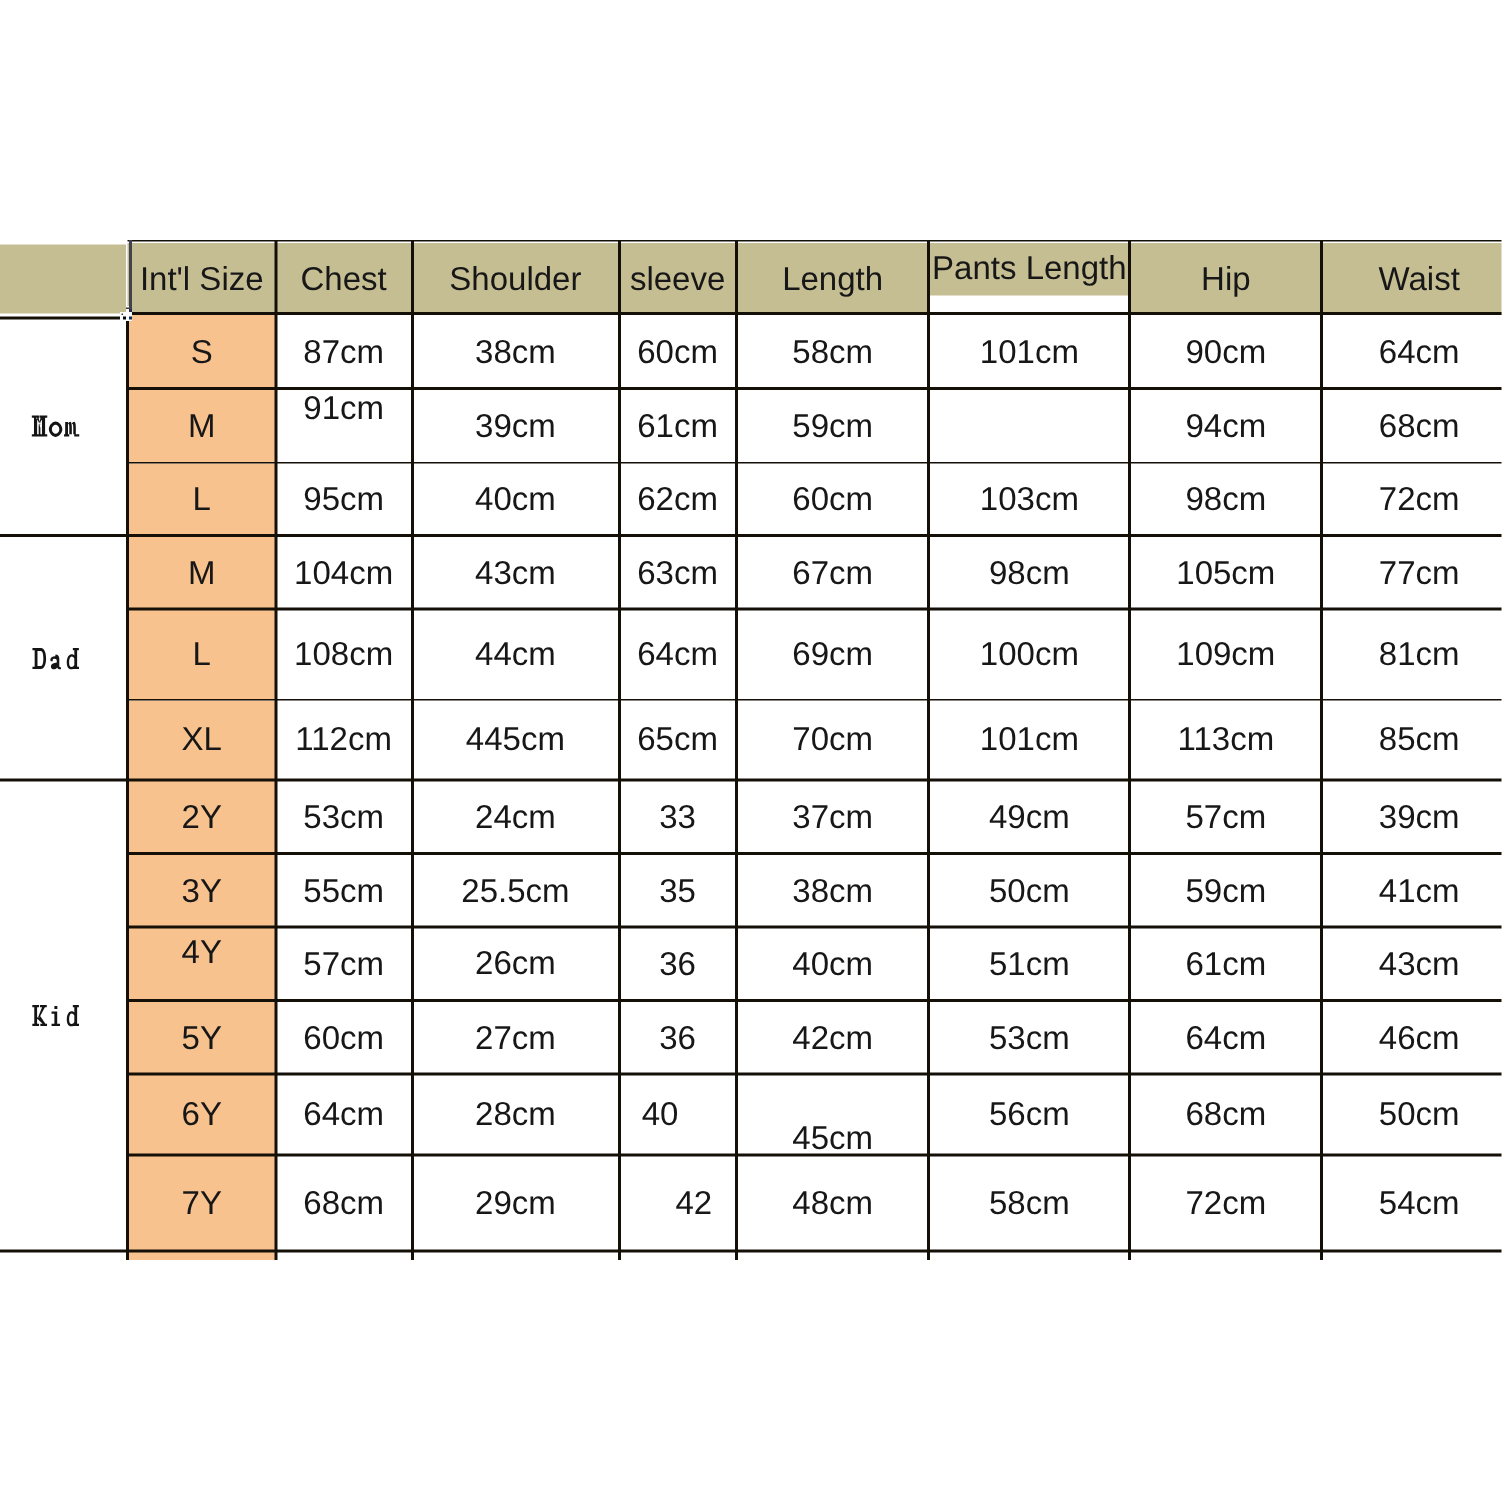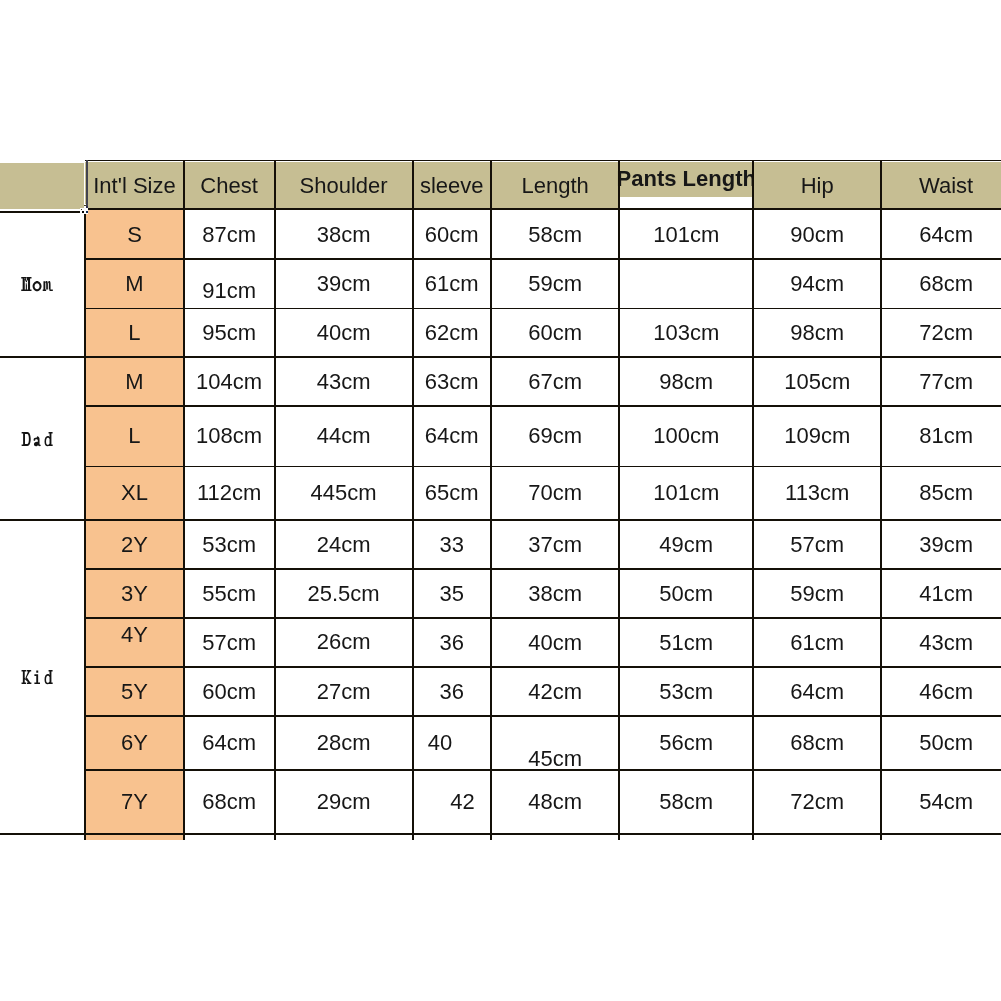--- a/index.html
+++ b/index.html
@@ -46,21 +46,21 @@
       </div>
 <div class="cell hdr" style="left:274.6px;top:161.5px;width:138.0px;height:48.599999999999994px;">
         <span class="t">Shoulder</span>
       </div>
 <div class="cell hdr" style="left:412.6px;top:161.5px;width:78.29999999999995px;height:48.599999999999994px;">
         <span class="t">sleeve</span>
       </div>
 <div class="cell hdr" style="left:490.9px;top:161.5px;width:128.39999999999998px;height:48.599999999999994px;">
         <span class="t">Length</span>
       </div>
-<div class="cell hdr" style="left:619.3px;top:161.5px;width:133.9000000000001px;height:35px;font-weight:bold;">
+<div class="cell hdr" style="left:619.3px;top:161.5px;width:133.9000000000001px;height:35px;">
         <span class="t">Pants Length</span>
       </div>
 <div class="cell hdr" style="left:753.2px;top:161.5px;width:128.0999999999999px;height:48.599999999999994px;">
         <span class="t">Hip</span>
       </div>
 <div class="cell hdr" style="left:881.3px;top:161.5px;width:129.70000000000005px;height:48.599999999999994px;">
         <span class="t">Waist</span>
       </div>
 <div class="cell sz" style="left:85.4px;top:210.1px;width:98.19999999999999px;height:49.20000000000002px;">
         <span class="t" style="margin-bottom:0.0px">S</span>
@@ -82,21 +82,21 @@
       </div>
 <div class="cell val" style="left:753.2px;top:210.1px;width:128.0999999999999px;height:49.20000000000002px;">
         <span class="t">90cm</span>
       </div>
 <div class="cell val" style="left:881.3px;top:210.1px;width:129.70000000000005px;height:49.20000000000002px;">
         <span class="t">64cm</span>
       </div>
 <div class="cell sz" style="left:85.4px;top:259.3px;width:98.19999999999999px;height:49.19999999999999px;">
         <span class="t" style="margin-bottom:0.0px">M</span>
       </div>
-<div class="cell val" style="left:183.6px;top:266px;width:91.00000000000003px;height:49.19999999999999px;">
+<div class="cell val" style="left:183.6px;top:247px;width:91.00000000000003px;height:49.19999999999999px;">
         <span class="t">91cm</span>
       </div>
 <div class="cell val" style="left:274.6px;top:259.3px;width:138.0px;height:49.19999999999999px;">
         <span class="t">39cm</span>
       </div>
 <div class="cell val" style="left:412.6px;top:259.3px;width:78.29999999999995px;height:49.19999999999999px;">
         <span class="t">61cm</span>
       </div>
 <div class="cell val" style="left:490.9px;top:259.3px;width:128.39999999999998px;height:49.19999999999999px;">
         <span class="t">59cm</span>

